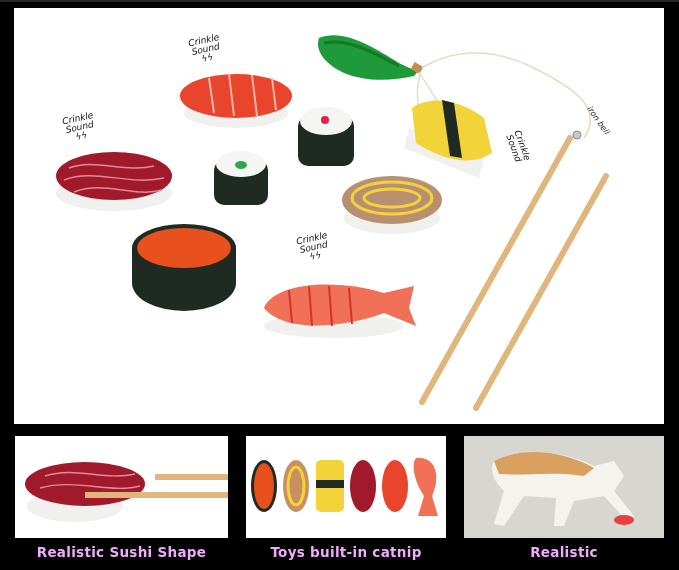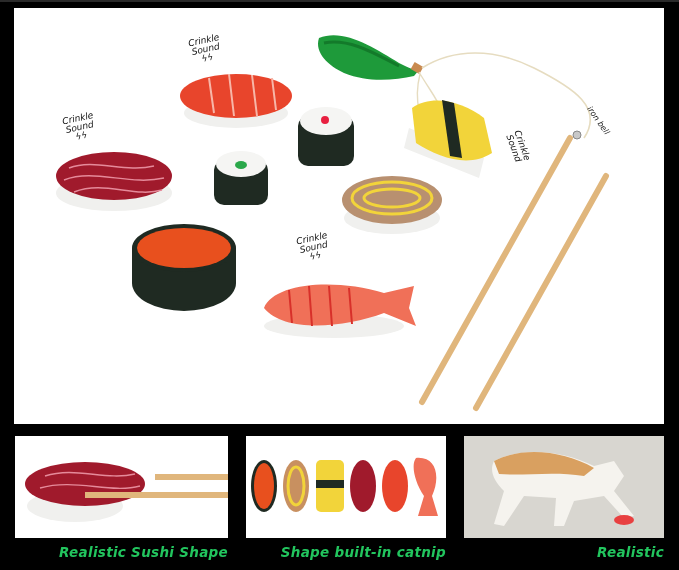--- a/index.html
+++ b/index.html
@@ -3,21 +3,21 @@
 <meta charset="utf-8">
 <style>
   html,body{margin:0;padding:0;}
   body{width:679px;height:570px;background:#000;position:relative;overflow:hidden;font-family:"DejaVu Sans",sans-serif;}
   .main{position:absolute;left:14px;top:8px;width:650px;height:416px;background:#fff;}
   .main::before{content:"";position:absolute;left:-14px;top:-8px;width:679px;height:2px;background:#2a2a2a;}
   .panel{position:absolute;top:436px;height:102px;background:#fff;overflow:hidden;}
   .p1{left:15px;width:213px;}
   .p2{left:246px;width:200px;}
   .p3{left:464px;width:200px;background:#d8d6d0;}
-  .caption{position:absolute;top:544px;height:20px;color:#22c55e;font-weight:bold;font-size:13.5px;text-align:right;letter-spacing:0.3px;font-style:italic;}
+  .caption{position:absolute;top:544px;height:20px;color:#f0abfc;font-weight:bold;font-size:13.5px;text-align:center;letter-spacing:0.3px;}
   .c1{left:15px;width:213px;}
   .c2{left:246px;width:200px;}
   .c3{left:464px;width:200px;}
   .note{position:absolute;font-size:9px;font-style:italic;color:#111;line-height:9px;text-align:center;}
   svg{position:absolute;left:0;top:0;overflow:visible;}
 </style>
 </head>
 <body>
 
 <div class="main">
@@ -136,14 +136,14 @@
 </div>
 <div class="panel p3">
   <svg width="200" height="102">
     <path d="M30,25 C60,10 100,15 130,30 L150,25 L160,40 L150,55 L170,80 L160,82 L140,60 L110,65 L100,90 L90,90 L92,62 L60,60 L40,90 L30,88 L40,55 C30,45 25,35 30,25 Z" fill="#f5f3ee"></path>
     <path d="M30,25 C60,10 100,15 130,32 L120,40 C90,35 60,40 35,38 Z" fill="#d9a060"></path>
     <ellipse cx="160" cy="84" rx="10" ry="5" fill="#e84040"></ellipse>
   </svg>
 </div>
 
 <div class="caption c1">Realistic Sushi Shape</div>
-<div class="caption c2">Shape built-in catnip</div>
+<div class="caption c2">Toys built-in catnip</div>
 <div class="caption c3">Realistic</div>
 
 </body></html>

